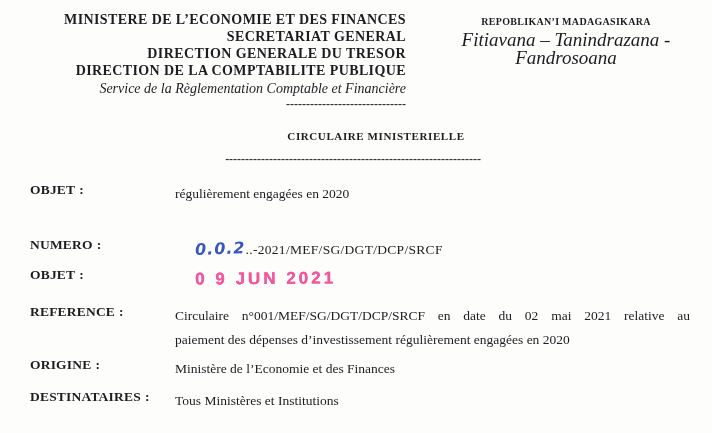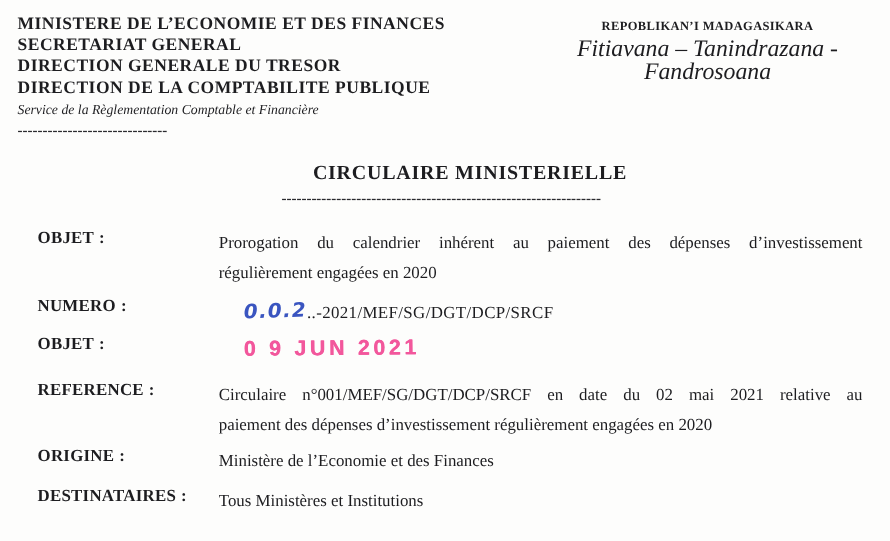--- a/index.html
+++ b/index.html
@@ -11,31 +11,31 @@
     background: #fdfdfc;
     font-family: "Liberation Serif", serif;
     color: #1d1d20;
     overflow: hidden;
   }
   
   .header-left {
     position: absolute;
     left: 14px; top: 11px;
     width: 392px;
-    text-align: left;
+    text-align: right;
   }
   .header-left .org-line {
     font-weight: bold;
     font-size: 14px;
     line-height: 17px;
     letter-spacing: 0.4px;
   }
   .header-left .service-line {
     font-style: italic;
-    font-size: 11px;
+    font-size: 14px;
     line-height: 17px;
     margin-top: 1px;
   }
   .sep-dashes {
     font-weight: bold;
     font-size: 12px;
     line-height: 10px;
     letter-spacing: 0px;
     white-space: nowrap;
     overflow: hidden;
@@ -60,21 +60,21 @@
     font-size: 19px;
     line-height: 18px;
   }
   
   .doc-title {
     position: absolute;
     left: 0; top: 130px;
     width: 706px;
     text-align: center;
     font-weight: bold;
-    font-size: 16px;
+    font-size: 11px;
     letter-spacing: 0.6px;
     padding-left: 46px;
   }
   .title-sep {
     position: absolute;
     left: 0; top: 149px;
     width: 706px;
     text-align: center;
   }
   
@@ -164,21 +164,20 @@
   <div class="doc-title">CIRCULAIRE MINISTERIELLE</div>
   <div class="title-sep">
     <span class="sep-dashes">----------------------------------------------------------------</span>
   </div>
 
   <div class="row row-objet">
     <div class="label-cell">
       <span class="label-text">OBJET</span><span class="label-colon">:</span>
     </div>
     <div class="value-cell">
-      <div class="value-line justify">Prorogation du calendrier inhérent au paiement des dépenses d’investissement</div>
       <div class="value-line">régulièrement engagées en 2020</div>
     </div>
   </div>
 
   <div class="row row-numero">
     <div class="label-cell">
       <span class="label-text">NUMERO</span><span class="label-colon">:</span>
     </div>
     <div class="value-cell">
       <span class="handwritten">0.0.2</span><span class="typed-number">..-2021/MEF/SG/DGT/DCP/SRCF</span>

